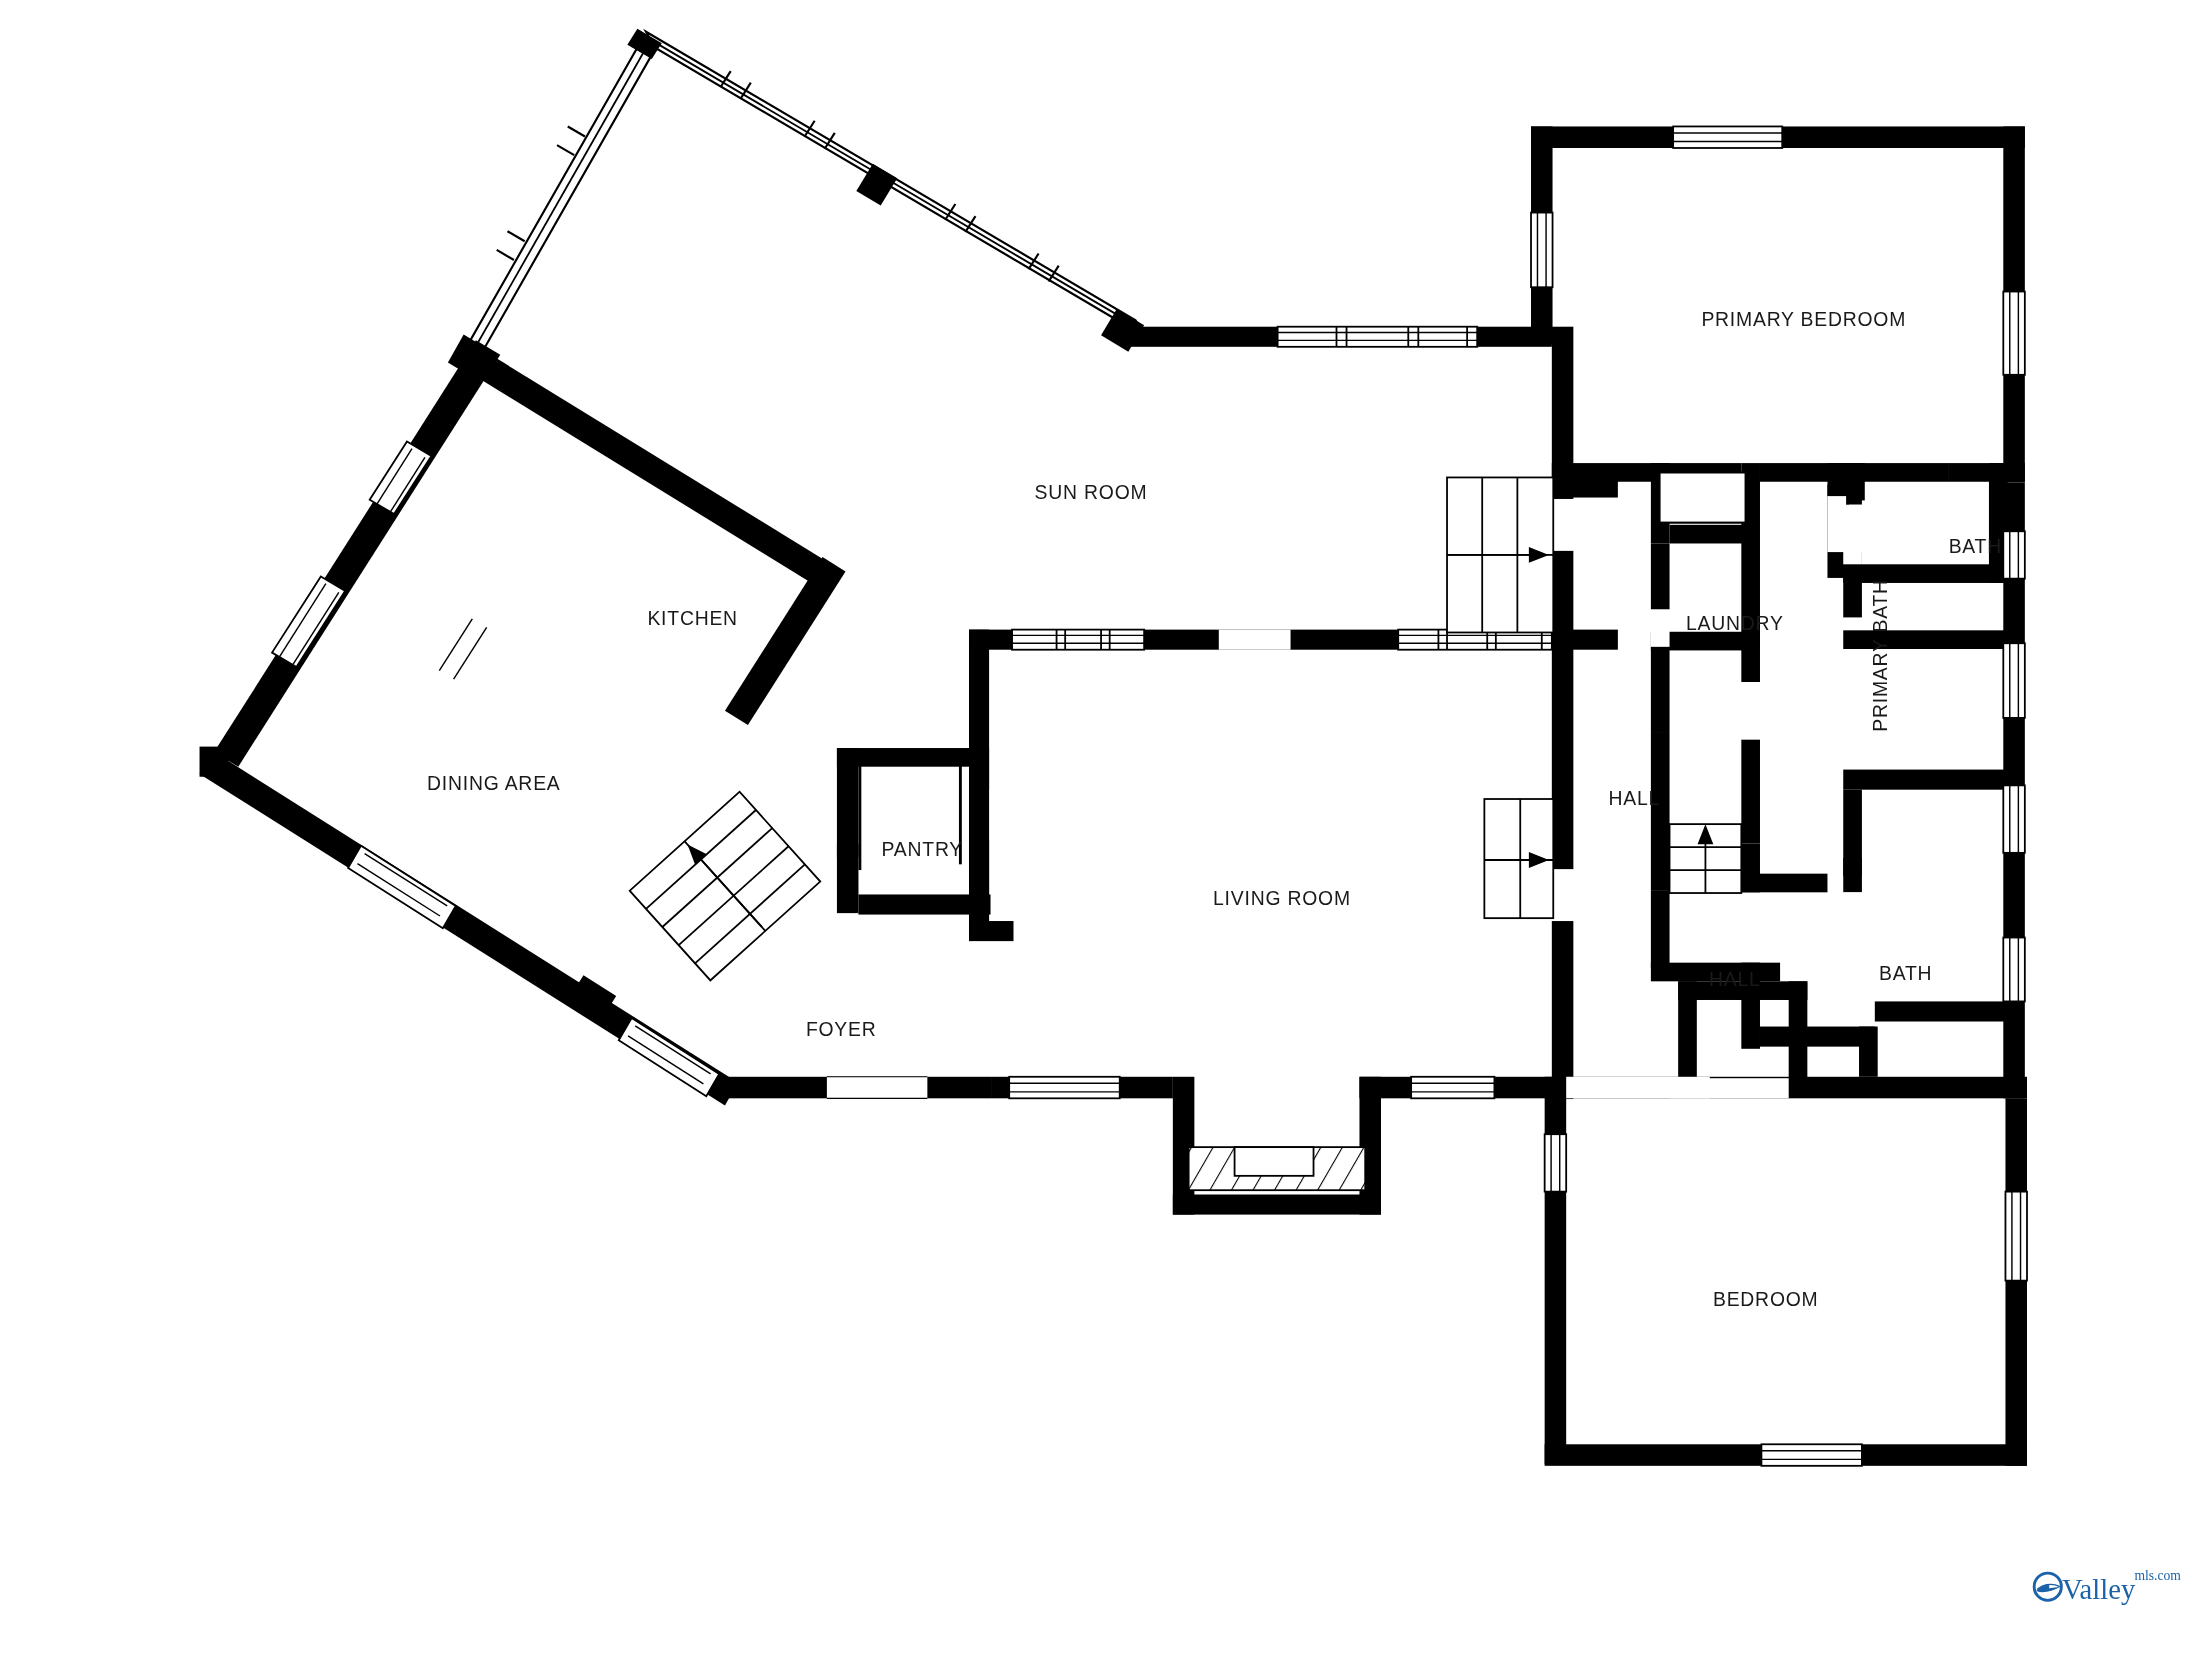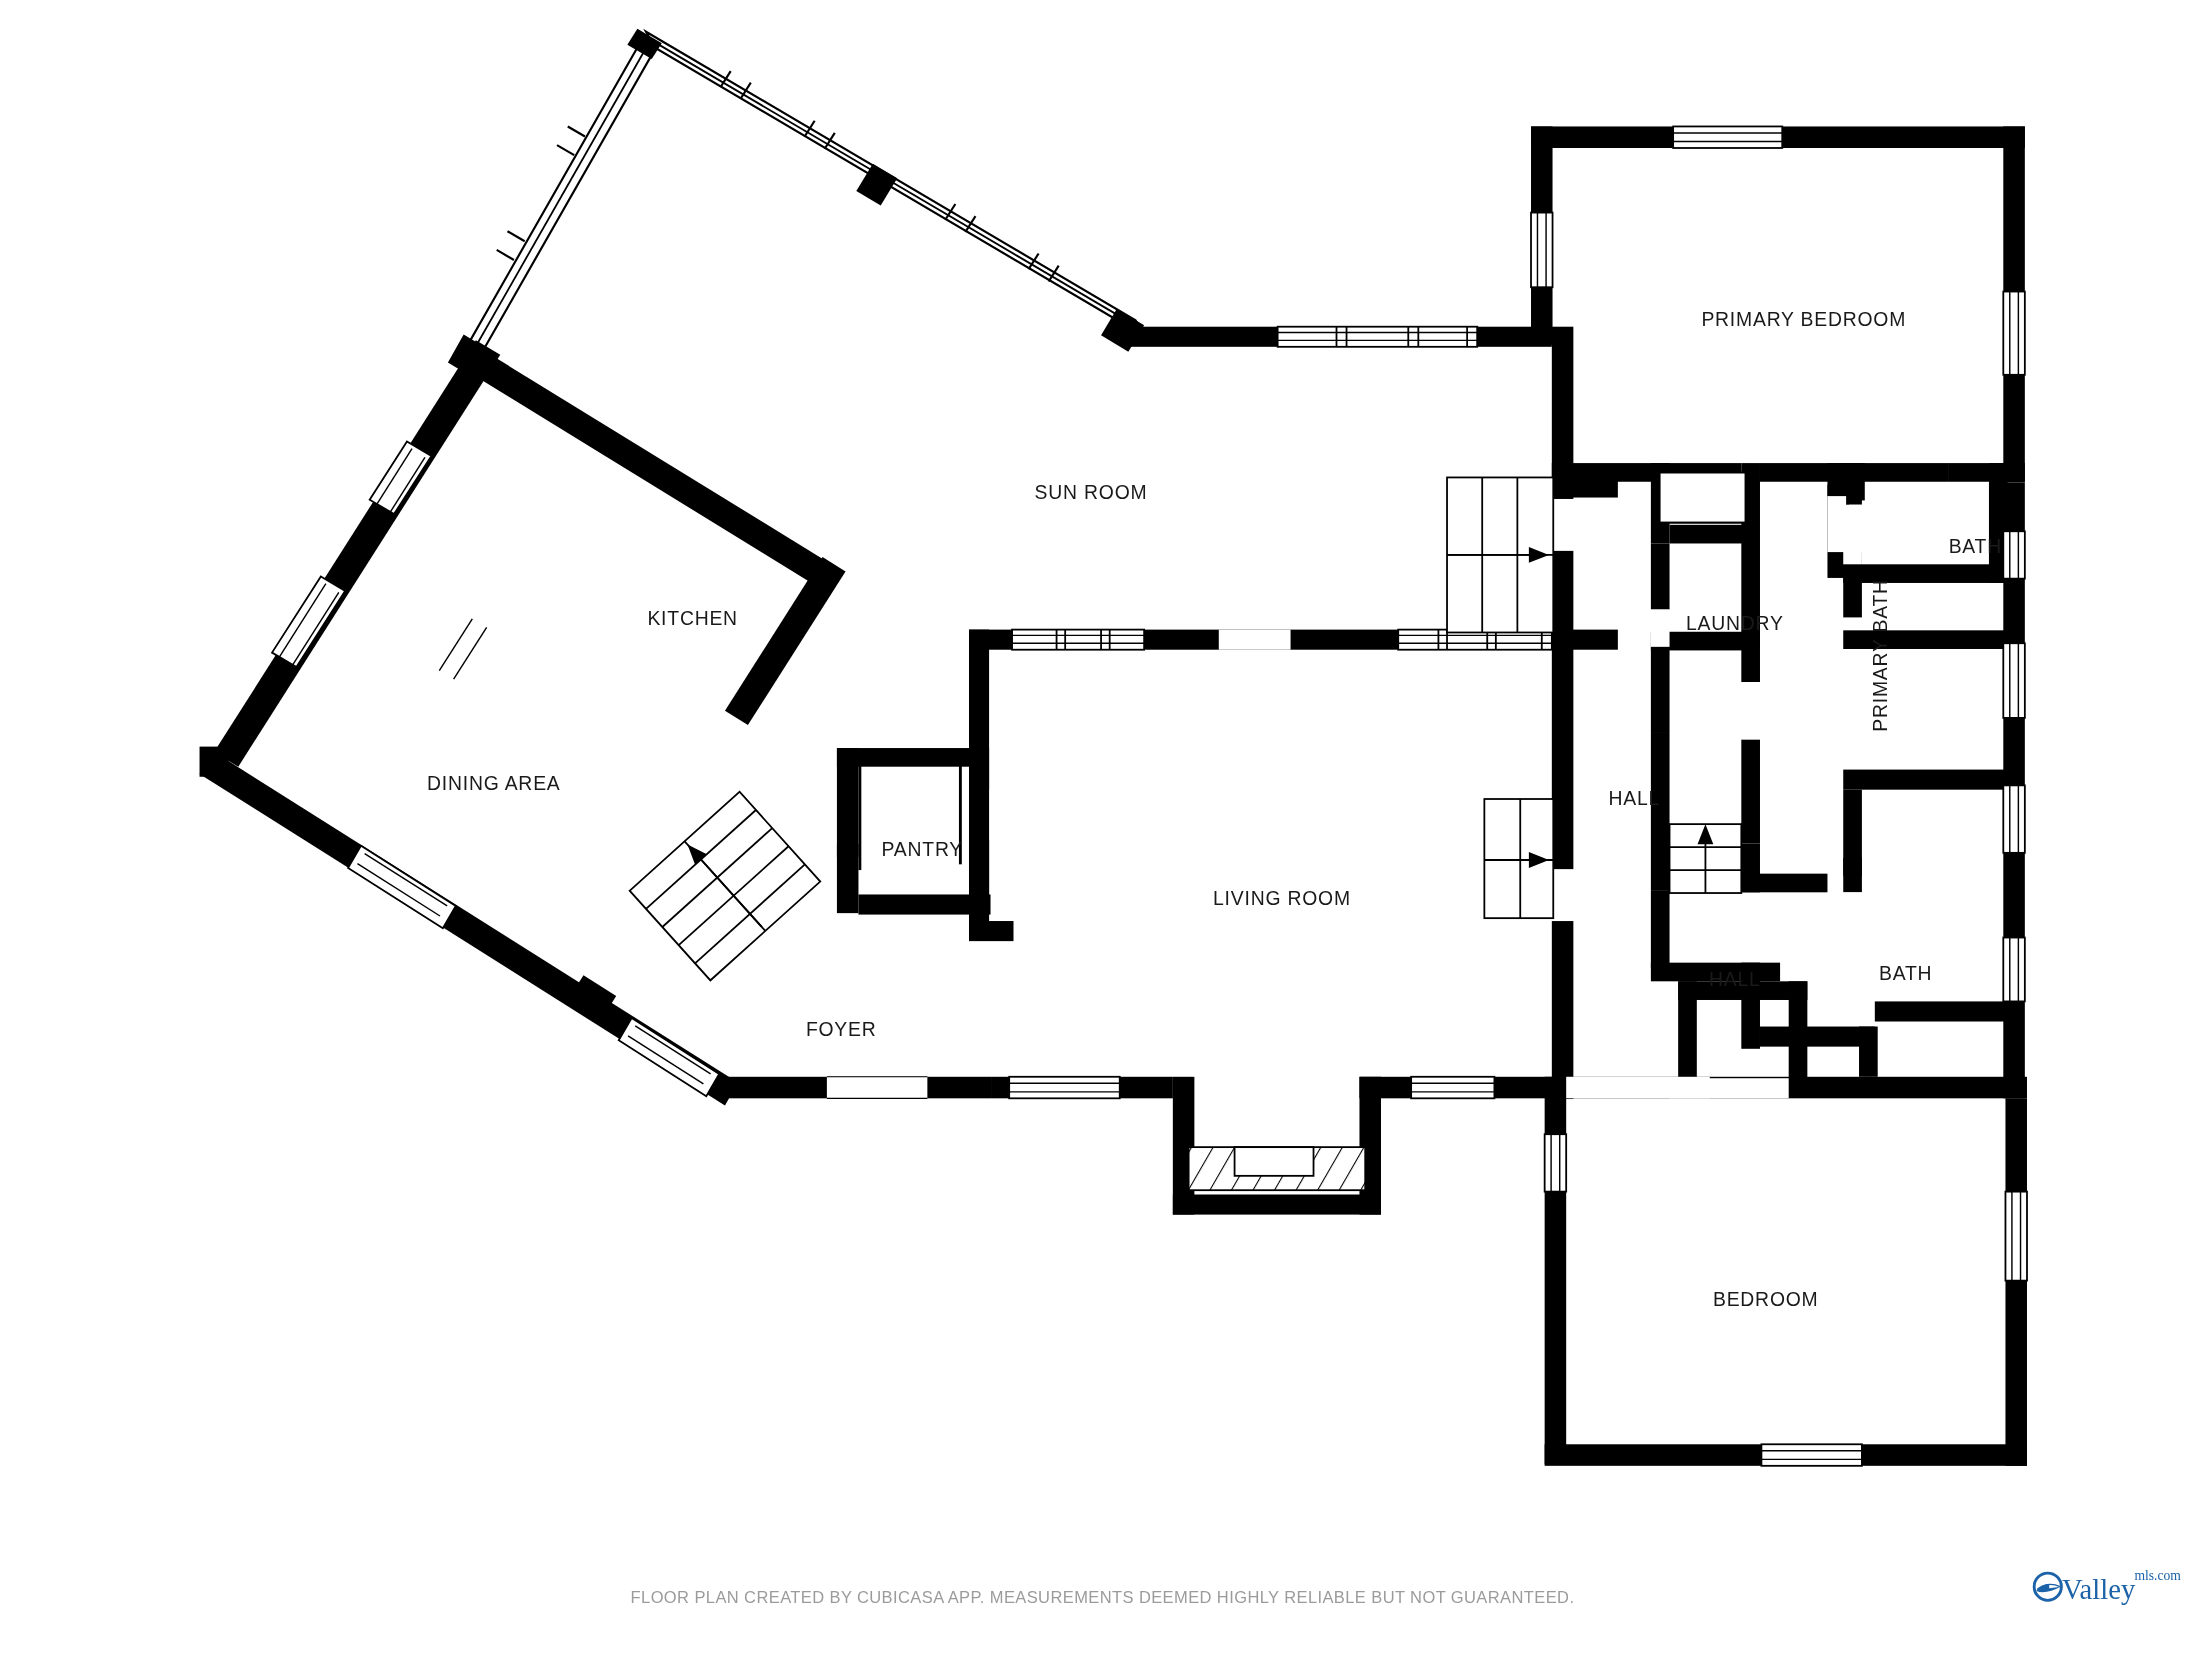--- a/index.html
+++ b/index.html
@@ -431,21 +431,20 @@
       <text class="room-label" x="2622" y="913" transform="rotate(-90 2622 913)">PRIMARY BATH</text>
       <text class="room-label" x="2752" y="763">BATH</text>
       <text class="room-label" x="2277" y="1114">HALL</text>
       <text class="room-label" x="2417" y="1366">HALL</text>
       <text class="room-label" x="2655" y="1358">BATH</text>
       <text class="room-label" x="2460" y="1812">BEDROOM</text>
     </g>
 
   </svg>
 
-  <div class="footer-note">FLOOR PLAN CREATED BY CUBICASA APP. MEASUREMENTS DEEMED HIGHLY RELIABLE BUT NOT GUARANTEED.</div>
 
   <div class="logo-box">
     <svg class="logo-svg" viewBox="0 0 215 58" xmlns="http://www.w3.org/2000/svg">
       <g>
         <circle cx="22" cy="30" r="19" fill="none" stroke="#1b62a8" stroke-width="4"></circle>
         <path d="M6 36 C14 26, 26 22, 40 30 C28 36, 16 40, 6 36 Z" fill="#1b62a8"></path>
         <path d="M24 20 L24 32 L40 30 Z" fill="#ffffff"></path>
         <path d="M7 34 C15 27, 27 24, 39 30" fill="none" stroke="#1b62a8" stroke-width="2"></path>
       </g>
       <text x="42" y="47" font-family="Liberation Serif, serif" font-size="40" fill="#1b62a8">Valley</text>

